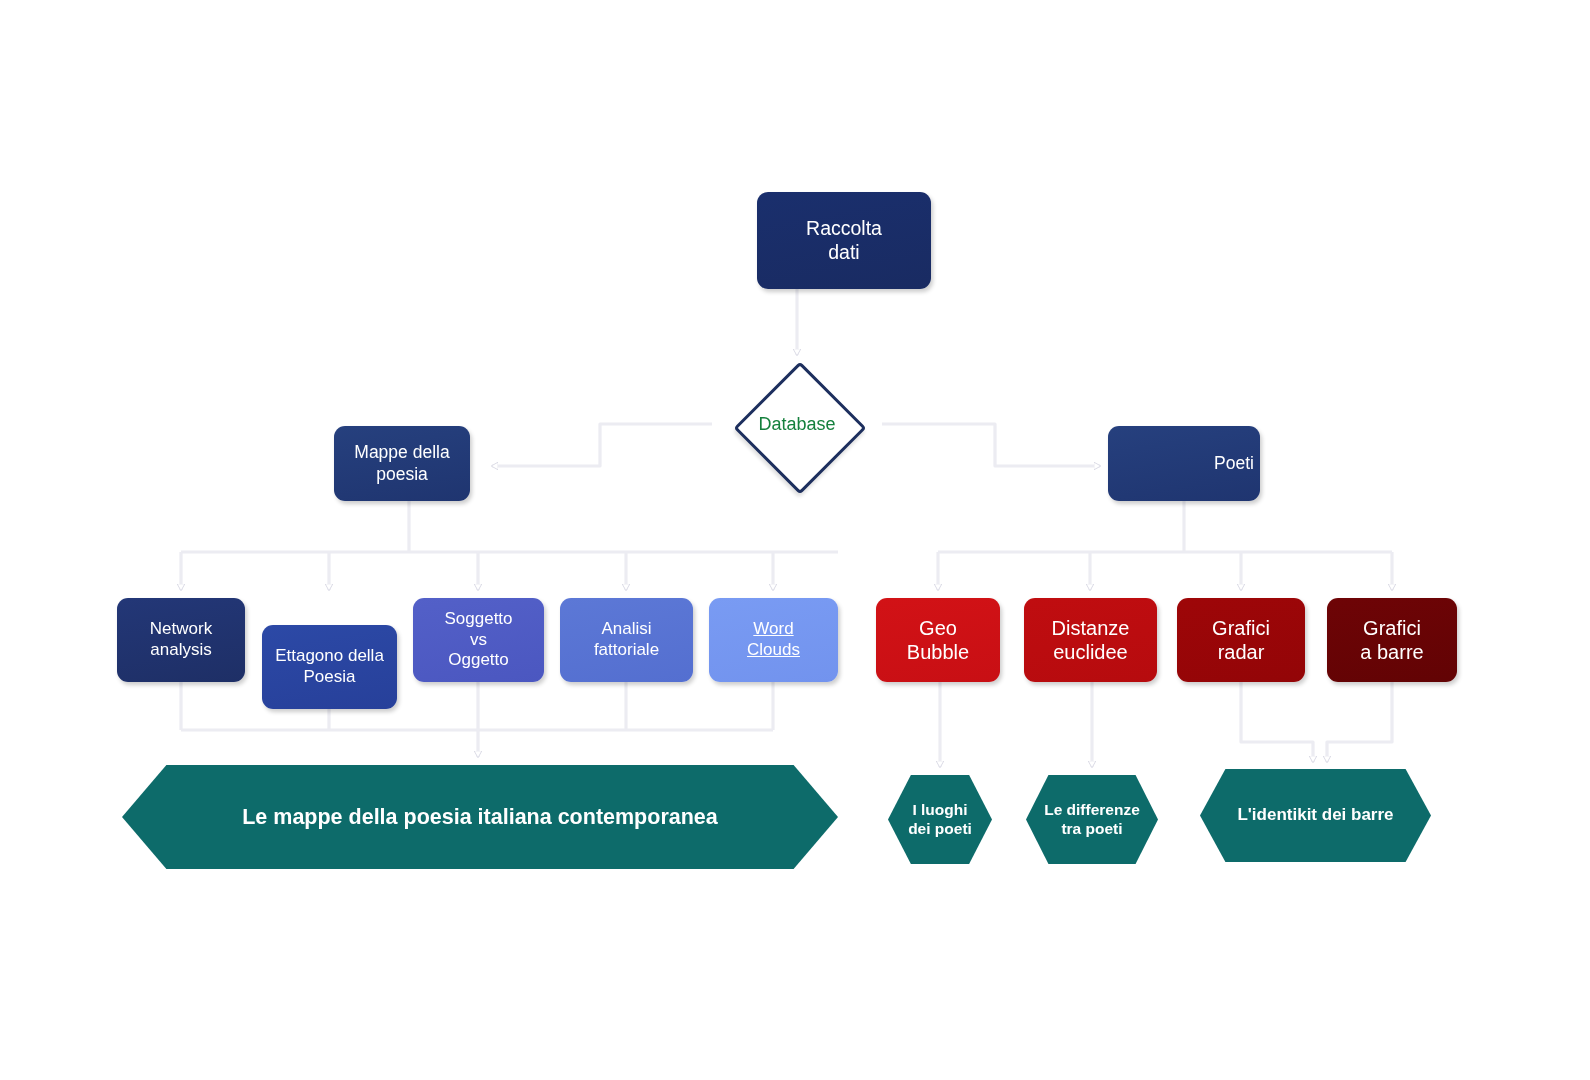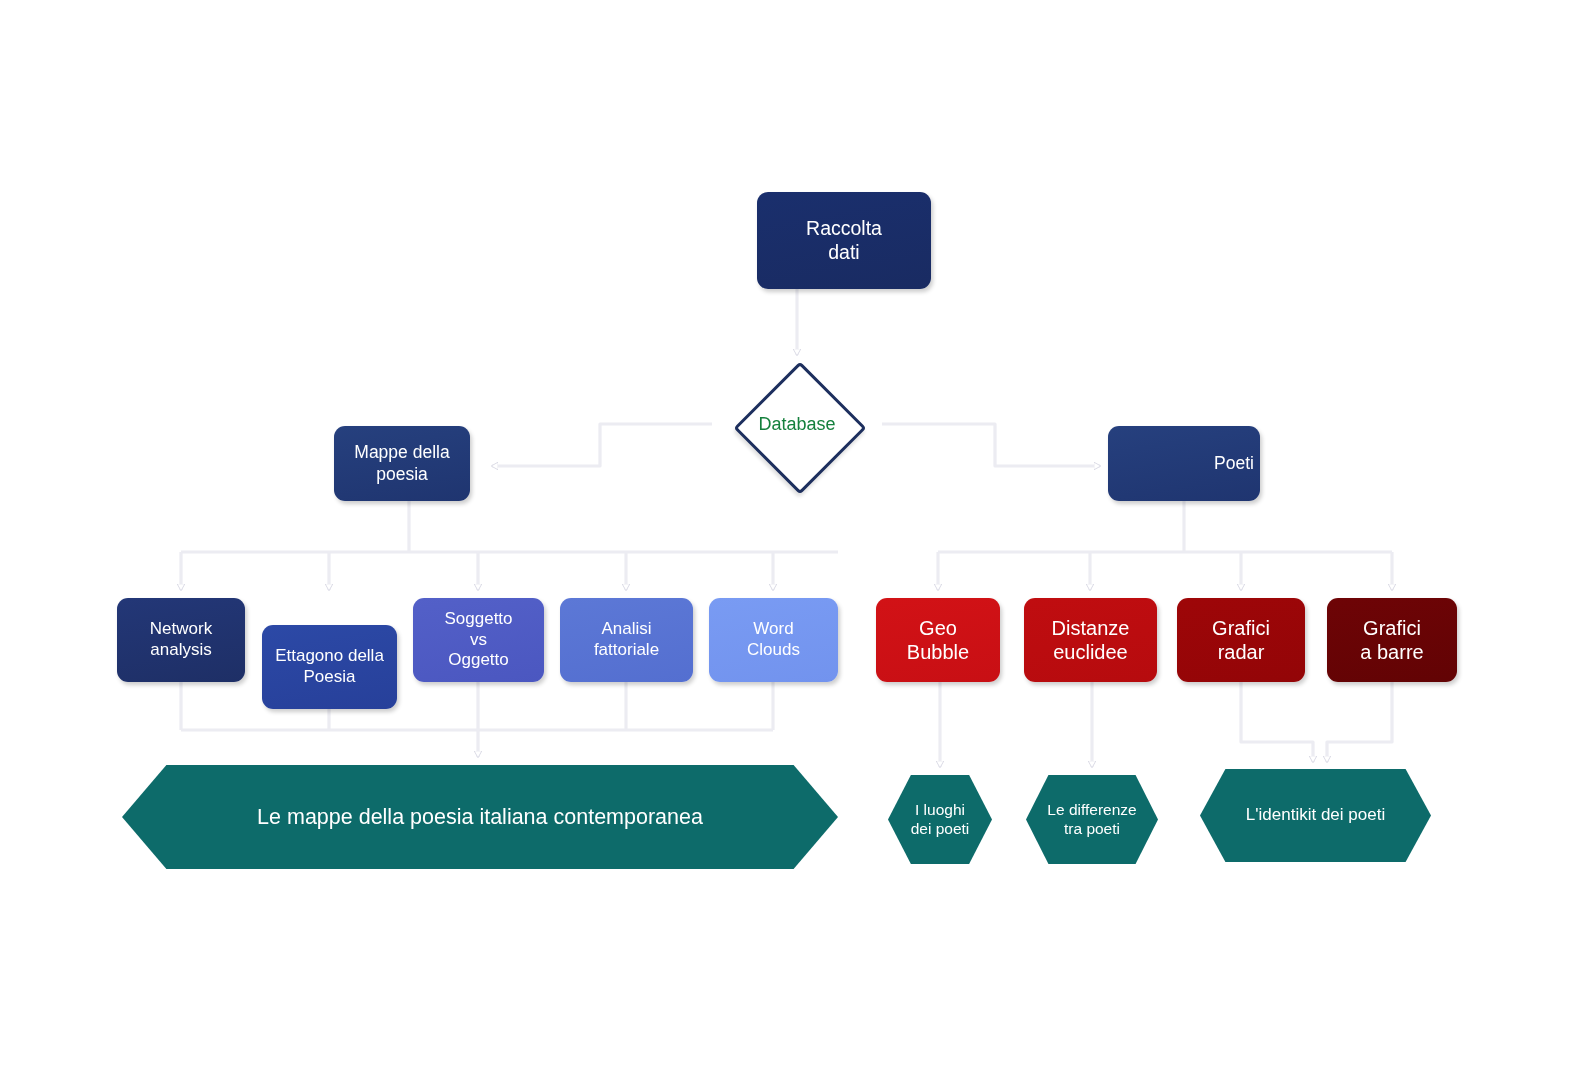--- a/index.html
+++ b/index.html
@@ -89,21 +89,21 @@
     justify-content: flex-end;
   }
   
   .leafblue {
     top: 598px; height: 84px; font-size: 17px;
   }
   #n-b0 { left: 117px;  width: 128px; background: linear-gradient(170deg, #233777 0%, #1e2f66 100%); }
   #n-b1 { left: 262px;  width: 135px; background: linear-gradient(170deg, #2c49a6 0%, #27409a 100%); margin-top: 27px; }
   #n-b2 { left: 413px;  width: 131px; background: linear-gradient(170deg, #5360c8 0%, #4b57c0 100%); }
   #n-b3 { left: 560px;  width: 133px; background: linear-gradient(170deg, #5c78d6 0%, #546fd0 100%); }
-  #n-b4 { left: 709px;  width: 129px; background: linear-gradient(170deg, #799bf3 0%, #7293ee 100%); }
+  #n-b4 { left: 709px;  width: 129px; background: linear-gradient(170deg, #799bf3 0%, #7293ee 100%); text-decoration: underline; }
   
   .leafred {
     top: 598px; height: 84px; font-size: 20px;
   }
   #n-r0 { left: 876px;  width: 124px; background: linear-gradient(170deg, #d21216 0%, #c80f14 100%); }
   #n-r1 { left: 1024px; width: 133px; background: linear-gradient(170deg, #c00d10 0%, #b60b0e 100%); align-items: center; }
   #n-r2 { left: 1177px; width: 128px; background: linear-gradient(170deg, #9e0608 0%, #930507 100%); }
   #n-r3 { left: 1327px; width: 130px; background: linear-gradient(170deg, #6e0406 0%, #620304 100%); }
   
   .hex {
@@ -111,21 +111,21 @@
     display: flex;
     align-items: center;
     justify-content: center;
     text-align: center;
     color: #ffffff;
     background: #0d6b6a;
     line-height: 1.22;
     z-index: 3;
     filter: drop-shadow(2px 3px 3px rgba(0,0,0,0.22));
   }
-  .hex .lbl { white-space: pre-line; padding: 0 4px; }
+  .hex .lbl { white-space: pre-line; padding: 0 4px; font-weight: bold; }
   #h-main {
     left: 122px; top: 765px; width: 716px; height: 104px;
     font-size: 21.5px;
     clip-path: polygon(0% 50%, 6.2% 0%, 93.8% 0%, 100% 50%, 93.8% 100%, 6.2% 100%);
   }
   #h-luoghi {
     left: 888px; top: 775px; width: 104px; height: 89px;
     font-size: 15.5px;
     clip-path: polygon(0% 50%, 22% 0%, 78% 0%, 100% 50%, 78% 100%, 22% 100%);
   }
@@ -251,16 +251,16 @@
   </div>
   <div class="hex" id="h-luoghi">
     <span class="lbl">I luoghi
 dei poeti</span>
   </div>
   <div class="hex" id="h-diff">
     <span class="lbl">Le differenze
 tra poeti</span>
   </div>
   <div class="hex" id="h-ident">
-    <span class="lbl">L'identikit dei poeti</span>
+    <span class="lbl">L'identikit dei barre</span>
   </div>
 
 </div>
 
 </body></html>

